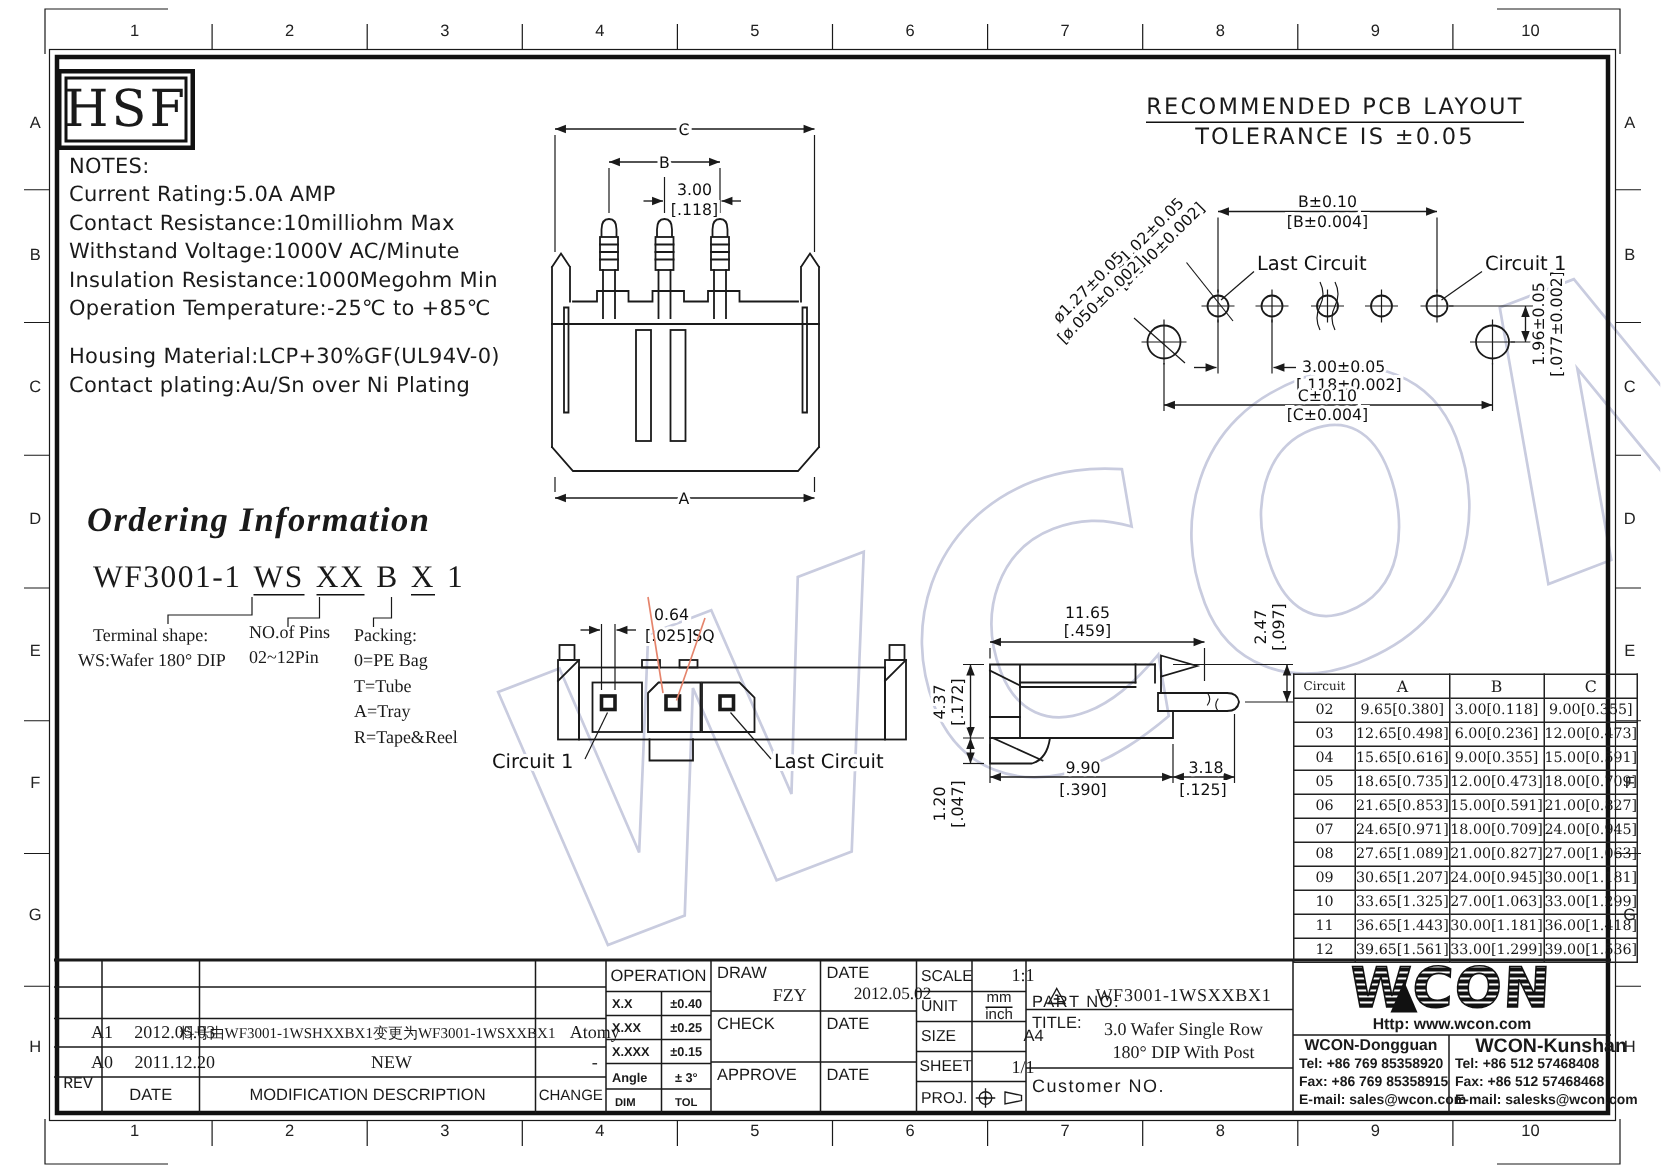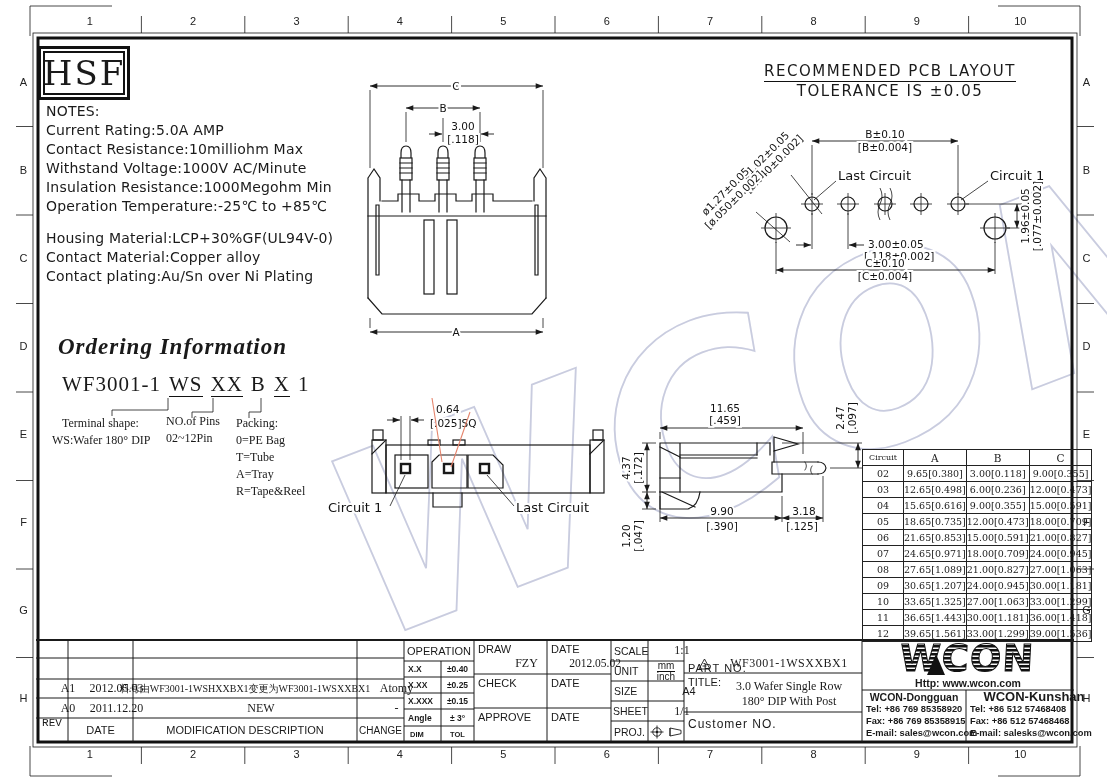--- a/index.html
+++ b/index.html
@@ -155,21 +155,20 @@
 
   <div id="notes" class="abs" style="z-index:2;">
     <div>NOTES:</div>
     <div>Current Rating:5.0A AMP</div>
     <div>Contact Resistance:10milliohm Max</div>
     <div>Withstand Voltage:1000V AC/Minute</div>
     <div>Insulation Resistance:1000Megohm Min</div>
     <div>Operation Temperature:-25℃ to +85℃</div>
     <div class="nsp"></div>
     <div>Housing Material:LCP+30%GF(UL94V-0)</div>
-    <div>Contact Material:Copper alloy</div>
     <div>Contact plating:Au/Sn over Ni Plating</div>
   </div>
 
   <div id="pcbtitle" class="abs" style="z-index:2;">
     <span class="u">RECOMMENDED PCB LAYOUT</span><br>
     <span>TOLERANCE IS ±0.05</span>
   </div>
 
   <svg class="abs" style="left:670px;top:118px;z-index:2;" width="420" height="200">
     <g>

